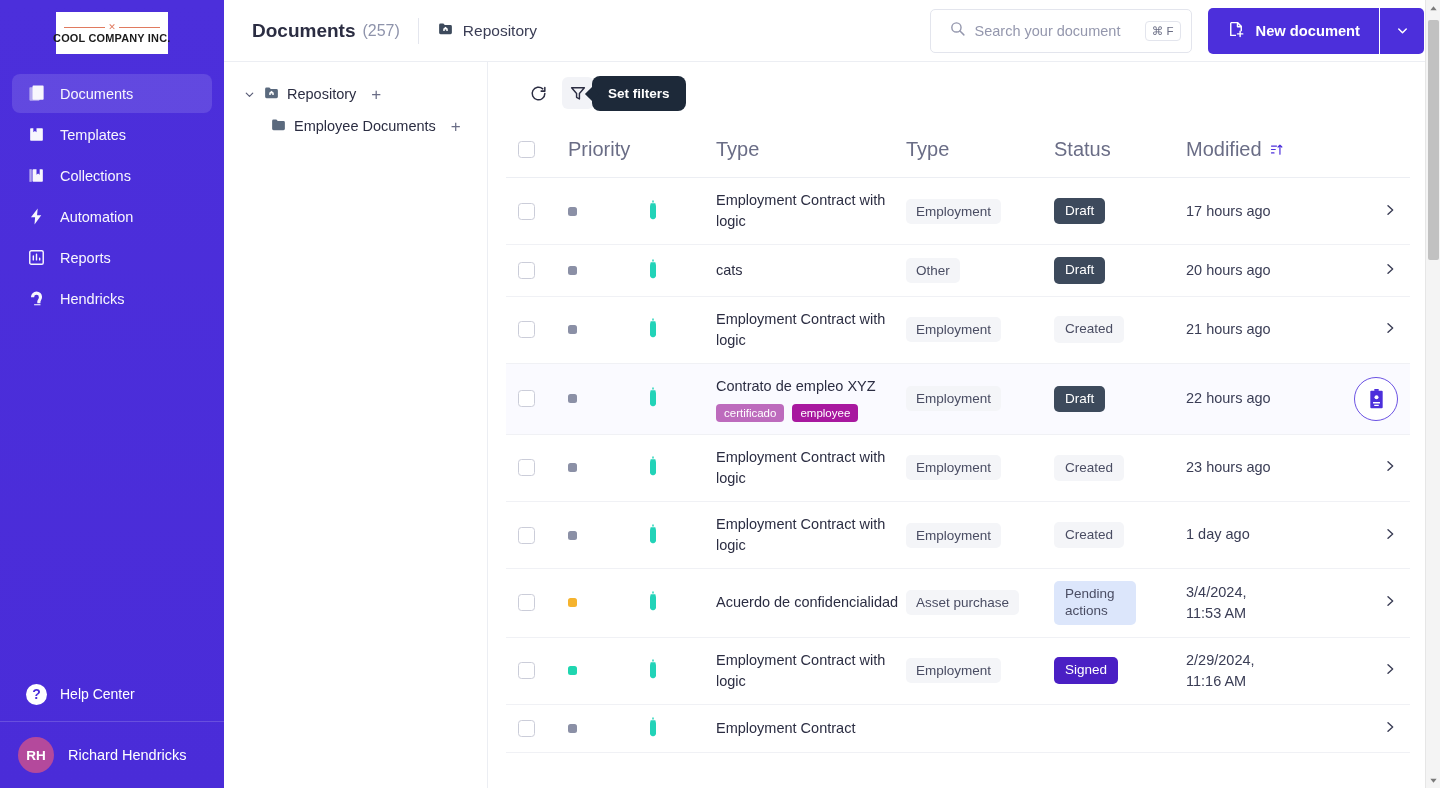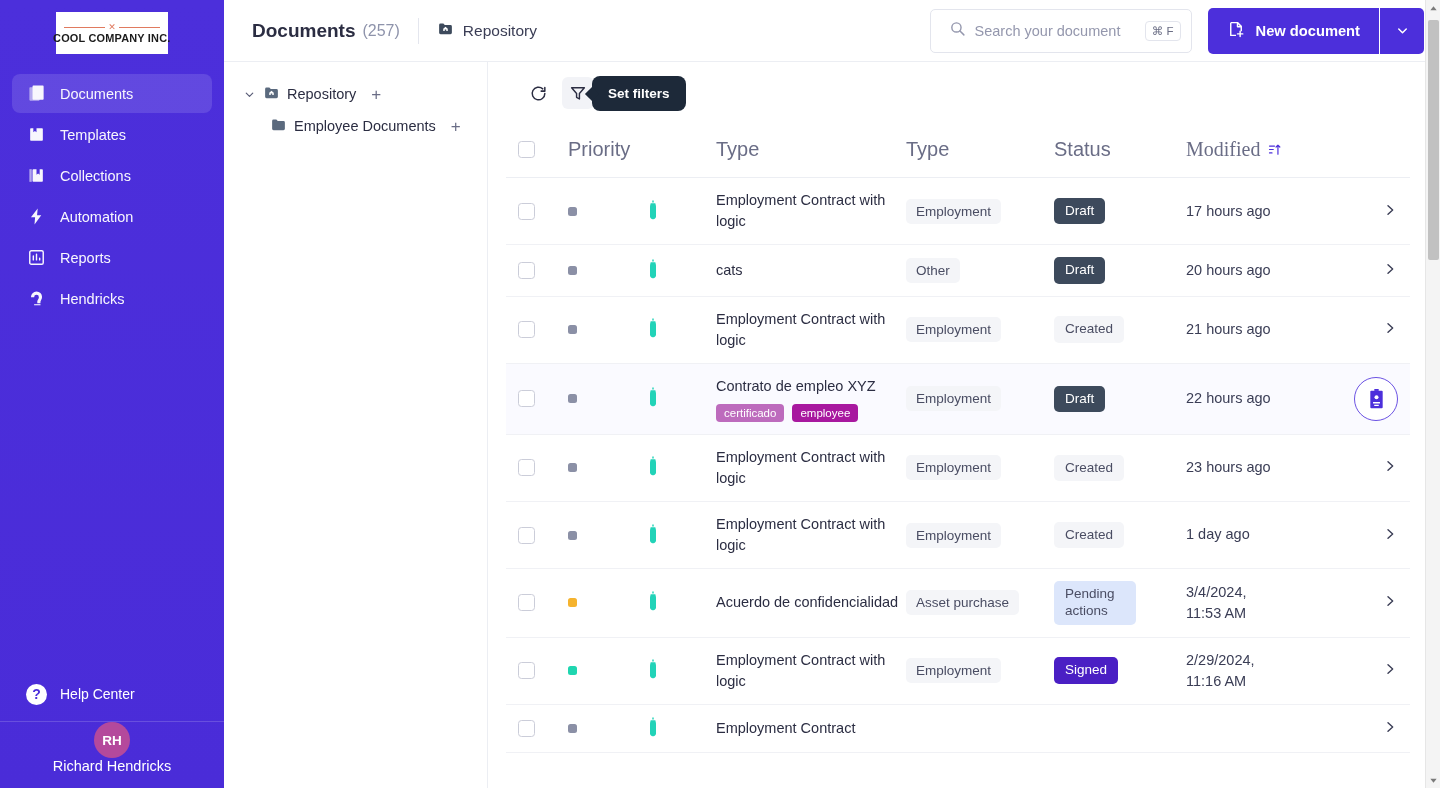--- a/index.html
+++ b/index.html
@@ -50,21 +50,21 @@
   .help-row {
     display: flex; align-items: center; gap: 13px;
     padding: 0 26px; height: 46px; color: #fff; font-size: 14px; cursor: pointer;
   }
   .help-circle {
     width: 21px; height: 21px; border-radius: 50%; background: #fff;
     color: #4c2fdb; font-size: 14px; font-weight: 700;
     display: flex; align-items: center; justify-content: center; line-height: 1;
   }
   .sb-divider { height: 1px; background: rgba(255,255,255,.17); margin: 4px 0 0; }
-  .user-row { display: flex; align-items: center; padding: 0 18px; height: 66px; cursor: pointer; flex-direction: column; }
+  .user-row { display: flex; align-items: center; gap: 14px; padding: 0 18px; height: 66px; cursor: pointer; }
   .avatar {
     width: 36px; height: 36px; border-radius: 50%;
     background: #b4499c; color: #fff; font-size: 13.5px; font-weight: 600;
     display: flex; align-items: center; justify-content: center; flex: 0 0 36px;
   }
   .user-name { color: #fff; font-size: 14.5px; }
 
   
   .right { flex: 1 1 auto; display: flex; flex-direction: column; min-width: 0; position: relative; }
 
@@ -144,21 +144,21 @@
   }
   th.c-check { width: 62px; padding-left: 12px !important; }
   th.c-prio  { width: 78px; }
   th.c-pen   { width: 70px; }
   th.c-name  { width: 190px; }
   th.c-type  { width: 148px; }
   th.c-status{ width: 132px; }
   th.c-mod   { width: 162px; }
   th.c-arrow { width: 62px; }
   th.sorted { color: #4c2fdb; }
-  .sorthead { display: inline-flex; align-items: center; gap: 7px; cursor: pointer; font-family: Liberation Serif, serif; }
+  .sorthead { display: inline-flex; align-items: center; gap: 7px; cursor: pointer; }
 
   table.doc tbody td {
     border-bottom: 1px solid #f0f1f5; padding: 12px 0; vertical-align: middle;
     font-size: 14.5px; color: #3a3d55;
   }
   tbody tr.hovered td { background: #fafaff; }
   td.c-check { padding-left: 12px !important; }
   .chk {
     width: 17px; height: 17px; border: 1.6px solid #cbcdd9; border-radius: 3.5px;
     background: #fff; cursor: pointer; display: block;

